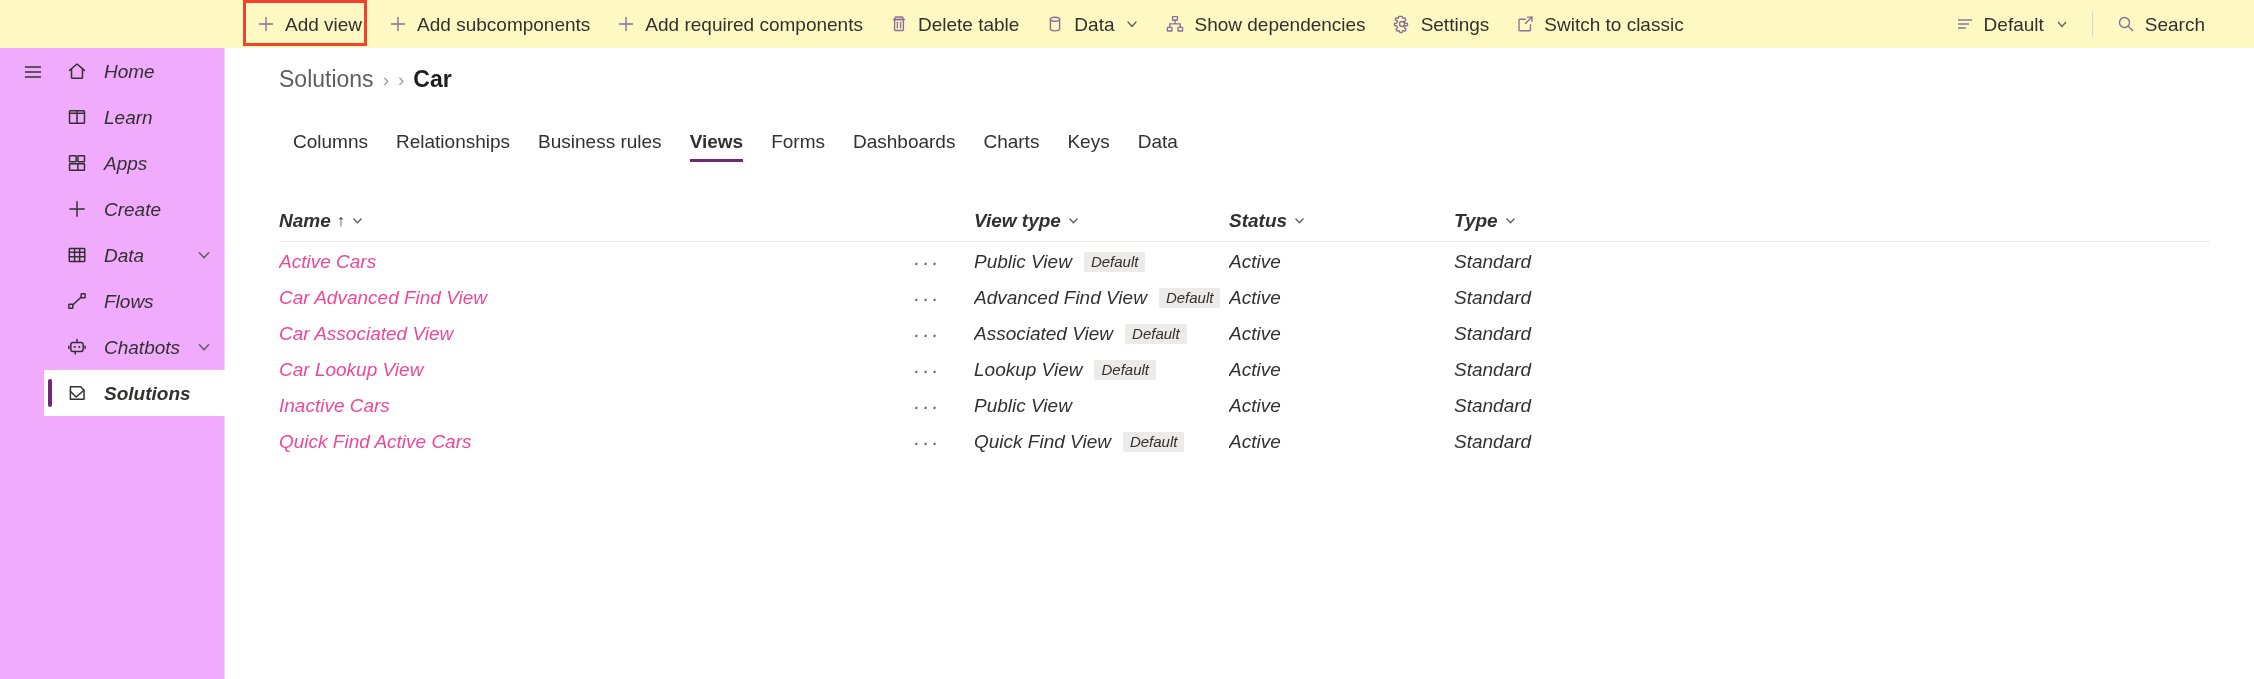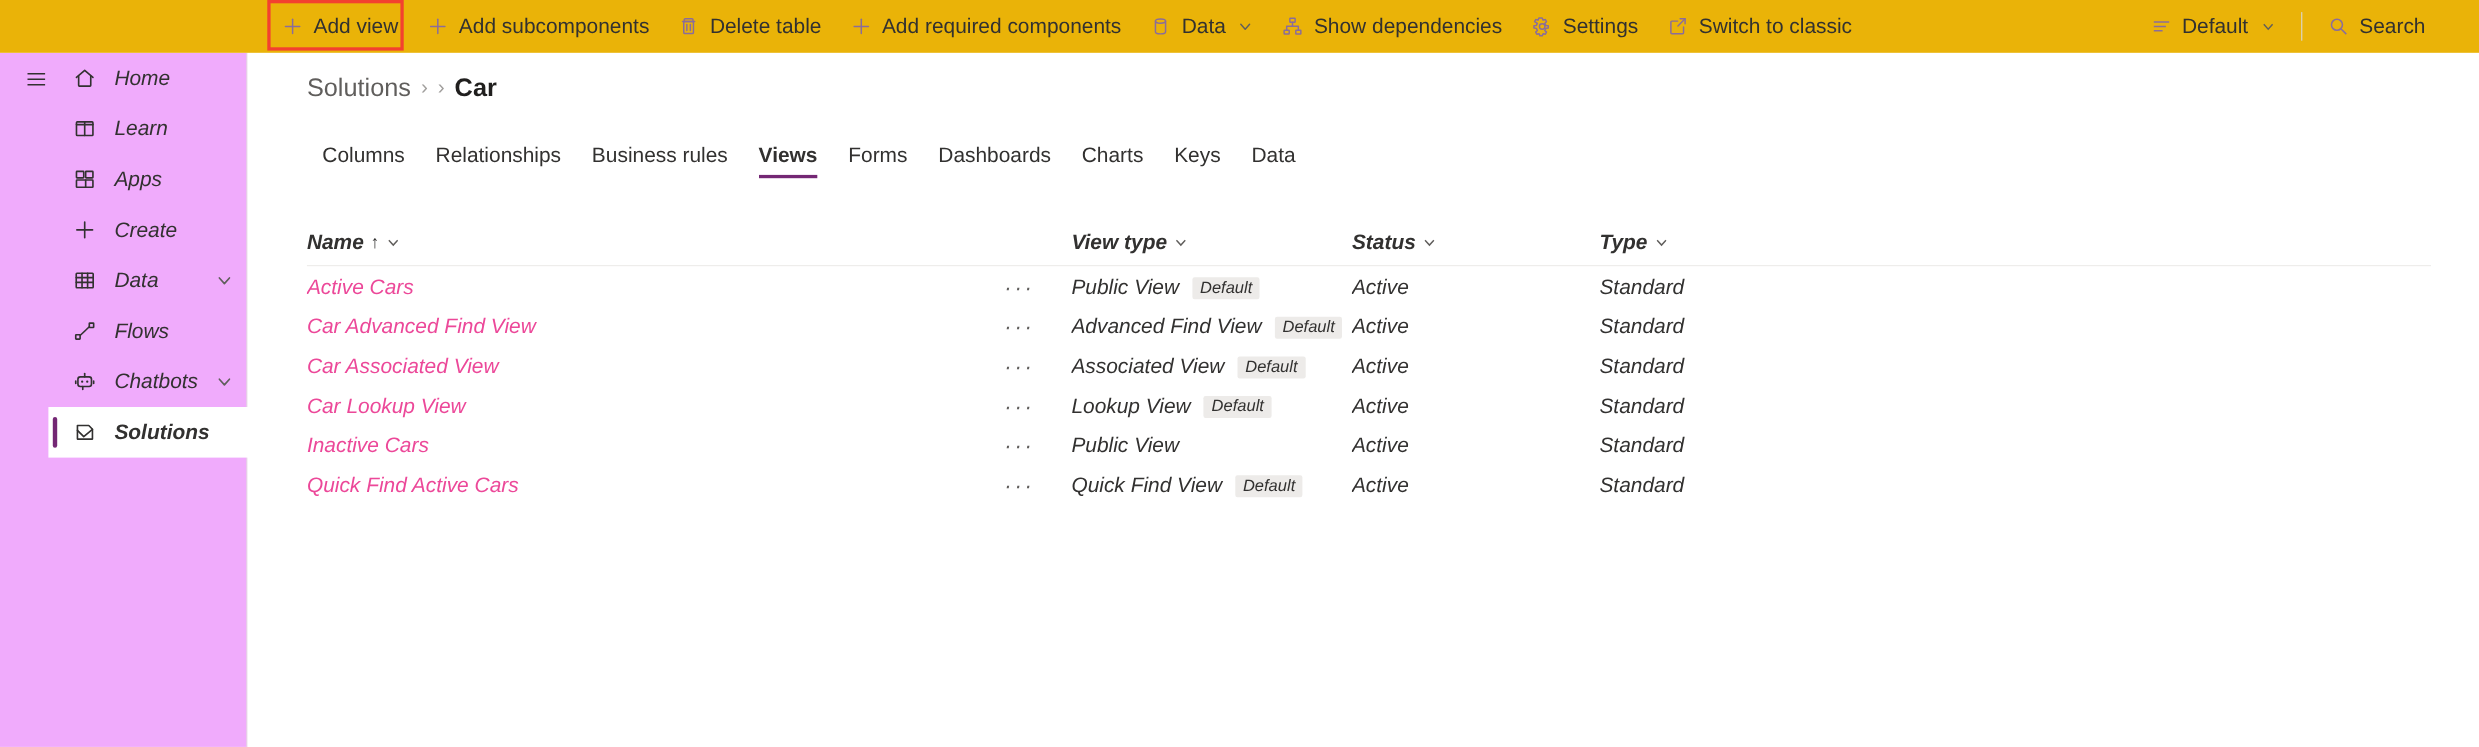--- a/index.html
+++ b/index.html
@@ -7,21 +7,21 @@
     width: 2254px; height: 679px;
     background: #ffffff;
     font-family: "Liberation Sans", sans-serif;
     overflow: hidden;
   }
   #app { position: relative; width: 2254px; height: 679px; display: flex; flex-direction: column; }
 
   
   .commandbar {
     height: 48px; min-height: 48px;
-    background: #eab308;
+    background: #fef9c3;
     display: flex; align-items: center;
     position: relative;
     z-index: 5;
   }
   .cb-left { display: flex; align-items: center; padding-left: 243px; flex: 1; }
   .cb-right { display: flex; align-items: center; padding-right: 36px; }
   .cb-btn {
     display: flex; align-items: center; gap: 9px;
     height: 46px; padding: 0 13px;
     font-size: 19px; color: #323130;
@@ -173,37 +173,37 @@
             <svg width="20" height="20" viewBox="0 0 20 20" fill="none" stroke="#8a6d9b" stroke-width="1.35" stroke-linecap="round" stroke-linejoin="round">
               <line x1="10" y1="3.5" x2="10" y2="16.5"></line>
               <line x1="3.5" y1="10" x2="16.5" y2="10"></line>
             </svg>
           </span>
           <span class="lbl">Add subcomponents</span>
         </button>
         <button class="cb-btn">
           <span class="cb-ico">
             <svg width="20" height="20" viewBox="0 0 20 20" fill="none" stroke="#8a6d9b" stroke-width="1.35" stroke-linecap="round" stroke-linejoin="round">
+              <line x1="10" y1="3.5" x2="10" y2="16.5"></line>
+              <line x1="3.5" y1="10" x2="16.5" y2="10"></line>
+            </svg>
+          </span>
+          <span class="lbl">Add required components</span>
+        </button>
+        <button class="cb-btn">
+          <span class="cb-ico">
+            <svg width="20" height="20" viewBox="0 0 20 20" fill="none" stroke="#8a6d9b" stroke-width="1.35" stroke-linecap="round" stroke-linejoin="round">
               <path d="M4.5 5.5h11"></path>
               <path d="M6 5.5V4a1 1 0 0 1 1-1h6a1 1 0 0 1 1 1v1.5"></path>
               <rect x="5.6" y="5.5" width="8.8" height="11" rx="1"></rect>
               <line x1="8.4" y1="8.3" x2="8.4" y2="13.8"></line>
               <line x1="11.6" y1="8.3" x2="11.6" y2="13.8"></line>
             </svg>
           </span>
           <span class="lbl">Delete table</span>
-        </button>
-        <button class="cb-btn">
-          <span class="cb-ico">
-            <svg width="20" height="20" viewBox="0 0 20 20" fill="none" stroke="#8a6d9b" stroke-width="1.35" stroke-linecap="round" stroke-linejoin="round">
-              <line x1="10" y1="3.5" x2="10" y2="16.5"></line>
-              <line x1="3.5" y1="10" x2="16.5" y2="10"></line>
-            </svg>
-          </span>
-          <span class="lbl">Add required components</span>
         </button>
         <button class="cb-btn">
           <span class="cb-ico">
             <svg width="20" height="20" viewBox="0 0 20 20" fill="none" stroke="#8a6d9b" stroke-width="1.35" stroke-linecap="round" stroke-linejoin="round">
               <ellipse cx="10" cy="5.2" rx="4.6" ry="2"></ellipse>
               <path d="M5.4 5.2v9.6c0 1.1 2.06 2 4.6 2s4.6-.9 4.6-2V5.2"></path>
             </svg>
           </span>
           <span class="lbl">Data</span>
           <span class="cb-chev">

